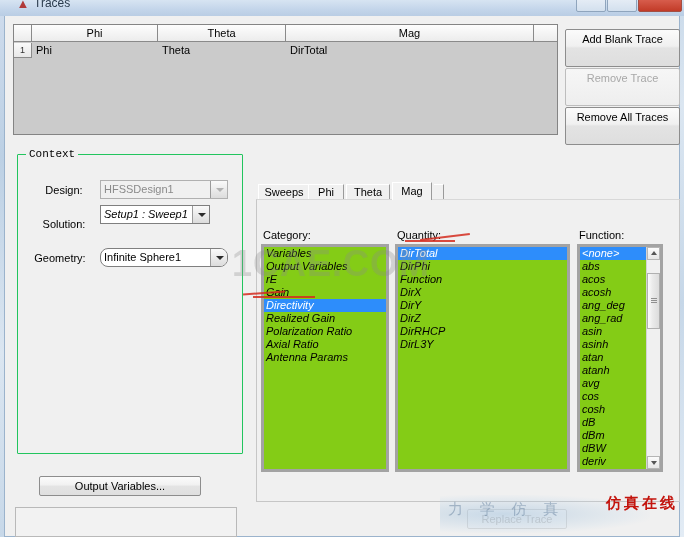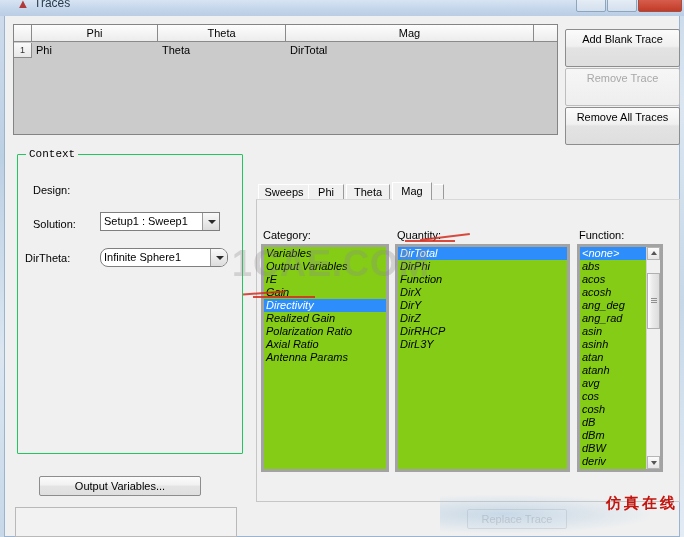--- a/index.html
+++ b/index.html
@@ -184,21 +184,21 @@
     left: 8px; top: -7px;
     background: #f0f0f0;
     padding: 0 3px;
     font-size: 11px;
     line-height: 12px;
     color: #000;
   }
   .ctx-label {
     position: absolute;
     font-size: 11px;
-    text-align: left;
+    text-align: center;
     white-space: nowrap;
   }
   .combo {
     position: absolute;
     height: 19px;
     background: #ffffff;
     border: 1px solid #7f7f7f;
     box-sizing: border-box;
     font-size: 11px;
     line-height: 17px;
@@ -461,28 +461,32 @@
 
     <div class="side-btn" style="top:13px;">Add Blank Trace</div>
     <div class="side-btn disabled" style="top:52px;">Remove Trace</div>
     <div class="side-btn" style="top:91px;">Remove All Traces</div>
 
     <div class="groupbox" style="left:12px; top:138px; width:226px; height:300px;">
       <div class="legend">Context</div>
     </div>
 
     <div class="ctx-label" style="left:28px; top:168px; width:62px;">Design:</div>
+    <div class="combo disabled" style="left:95px; top:164px; width:128px;">
+      <span>HFSSDesign1</span>
+      <span class="arrow"></span>
+    </div>
 
     <div class="ctx-label" style="left:28px; top:202px; width:62px;">Solution:</div>
-    <div class="combo" style="left:95px; top:196px; width:120px;">
+    <div class="combo" style="left:95px; top:189px; width:110px;font-style:italic;">
       <span>Setup1 : Sweep1</span>
       <span class="arrow"></span>
     </div>
 
-    <div class="ctx-label" style="left:20px; top:236px; width:70px;">DirTheta:</div>
+    <div class="ctx-label" style="left:20px; top:236px; width:70px;">Geometry:</div>
     <div class="combo" style="left:95px; top:232px; width:128px;border-radius:8px;">
       <span>Infinite Sphere1</span>
       <span class="arrow"></span>
     </div>
 
     <div class="flat-btn" style="left:34px; top:460px; width:162px; height:20px; line-height:18px;">Output Variables...</div>
 
     <div class="empty-panel" style="left:10px; top:491px; width:222px; height:30px;"></div>
 
     <div class="tabstrip">
@@ -553,16 +557,17 @@
 
   </div>
 
   <div class="annot" style="left:243px; top:292px; width:42px; height:2px; transform:rotate(-4deg);"></div>
   <div class="annot" style="left:253px; top:296px; width:62px; height:2px;"></div>
   <div class="annot" style="left:420px; top:236px; width:50px; height:2px; transform:rotate(-7deg);"></div>
   <div class="annot" style="left:405px; top:240px; width:50px; height:2px;"></div>
 
   <div class="wm-center">1CAE.COM</div>
   <div class="wm-blue-smudge"></div>
+  <div class="wm-ghost-cn">力 学 仿 真</div>
   <div class="wm-brand-cn">仿真在线</div>
   <div class="wm-brand-url">www.1CAE.com</div>
 
 </div>
 
 </body></html>

